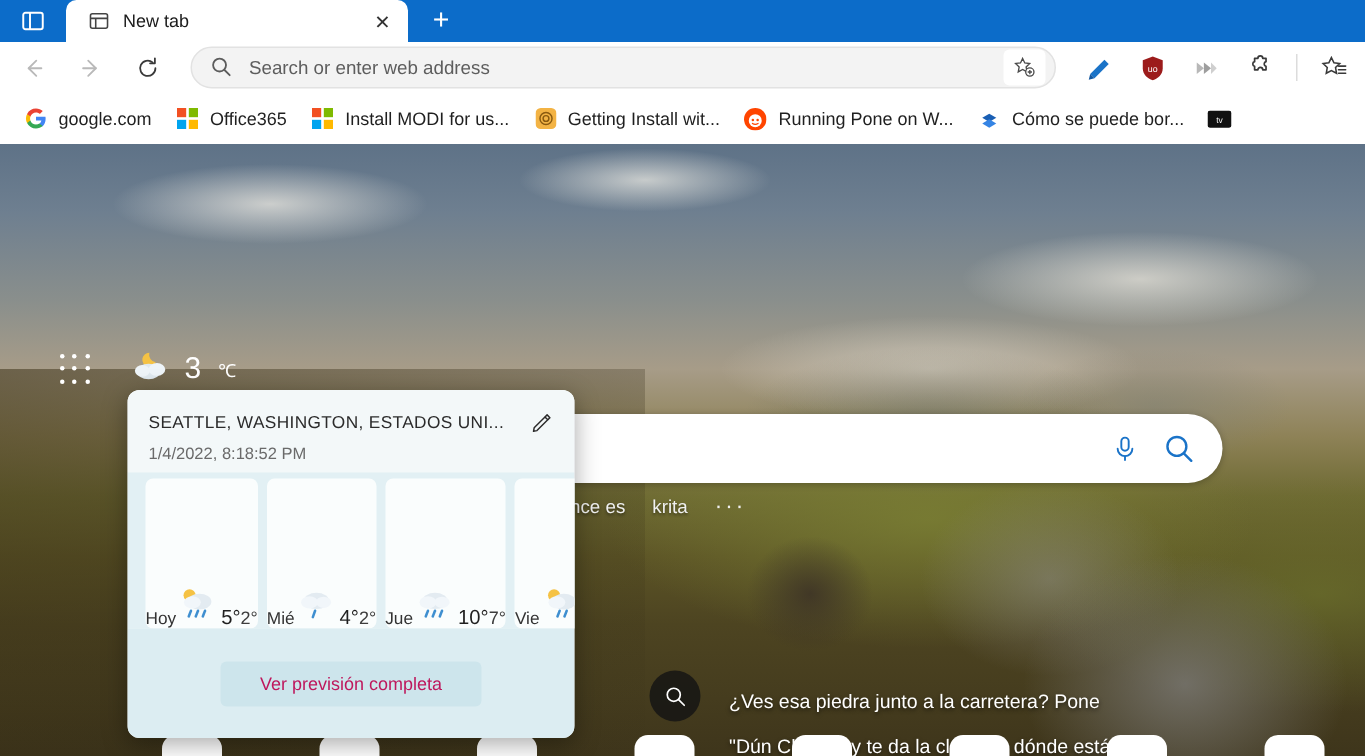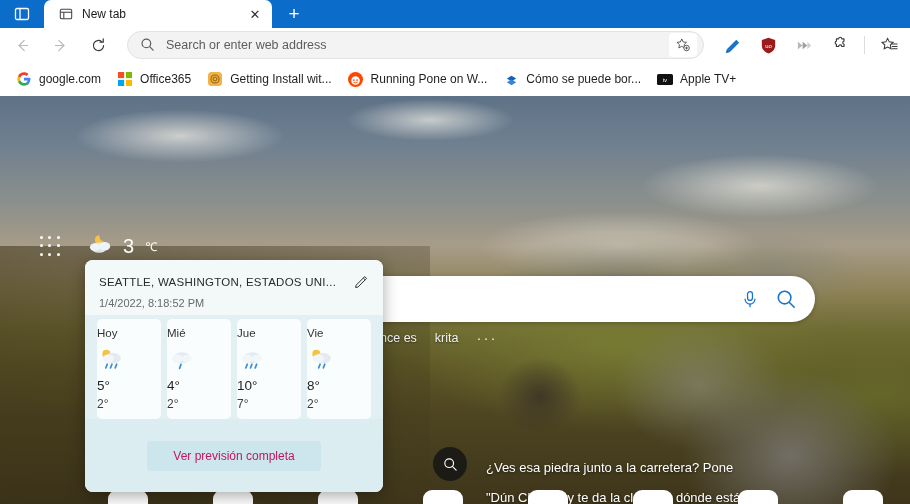--- a/index.html
+++ b/index.html
@@ -242,21 +242,21 @@
   .wcard-days {
     display: flex; gap: 6px;
     padding: 4px 12px 0 12px;
     background: #e2f0f4;
     flex: 0 0 auto;
   }
   .wday {
     flex: 1 1 0; height: 100px;
     background: #fafdfd;
     border-radius: 5px;
-    display: flex; flex-direction: column; align-items: flex-start;
+    display: flex; align-items: flex-end;
     padding-top: 8px;
   }
   .wday-name { font-size: 11.5px; color: #333; }
   .wday-icon { margin: 7px 0 4px 0; height: 26px; display: flex; align-items: center; justify-content: center; }
   .wday-hi { font-size: 13.5px; color: #1f1f1f; margin-top: 2px; }
   .wday-lo { font-size: 12px; color: #3d3d3d; margin-top: 4px; }
 
   .wcard-bottom {
     flex: 1 1 auto; background: #dcedf2;
     display: flex; align-items: center; justify-content: center;
@@ -385,20 +385,31 @@
       <svg width="14" height="14" viewBox="0 0 16 16">
         <rect x="0" y="0" width="7" height="7" fill="#F25022"></rect>
         <rect x="9" y="0" width="7" height="7" fill="#7FBA00"></rect>
         <rect x="0" y="9" width="7" height="7" fill="#00A4EF"></rect>
         <rect x="9" y="9" width="7" height="7" fill="#FFB900"></rect>
       </svg>
     </span>
     <span class="bm-label">Office365</span>
   </div>
 
+  <div class="bm">
+    <span class="bm-icon">
+      <svg width="14" height="14" viewBox="0 0 16 16">
+        <rect x="0" y="0" width="7" height="7" fill="#F25022"></rect>
+        <rect x="9" y="0" width="7" height="7" fill="#7FBA00"></rect>
+        <rect x="0" y="9" width="7" height="7" fill="#00A4EF"></rect>
+        <rect x="9" y="9" width="7" height="7" fill="#FFB900"></rect>
+      </svg>
+    </span>
+    <span class="bm-label">Install MODI for us...</span>
+  </div>
 
   <div class="bm">
     <span class="bm-icon">
       <svg width="14" height="14" viewBox="0 0 16 16">
         <rect x="0" y="0" width="16" height="16" rx="4" fill="#F3B344"></rect>
         <circle cx="8" cy="8" r="4.6" fill="none" stroke="#8a5a10" stroke-width="1.1"></circle>
         <circle cx="8" cy="8" r="2.2" fill="none" stroke="#8a5a10" stroke-width="1.1"></circle>
       </svg>
     </span>
     <span class="bm-label">Getting Install wit...</span>

